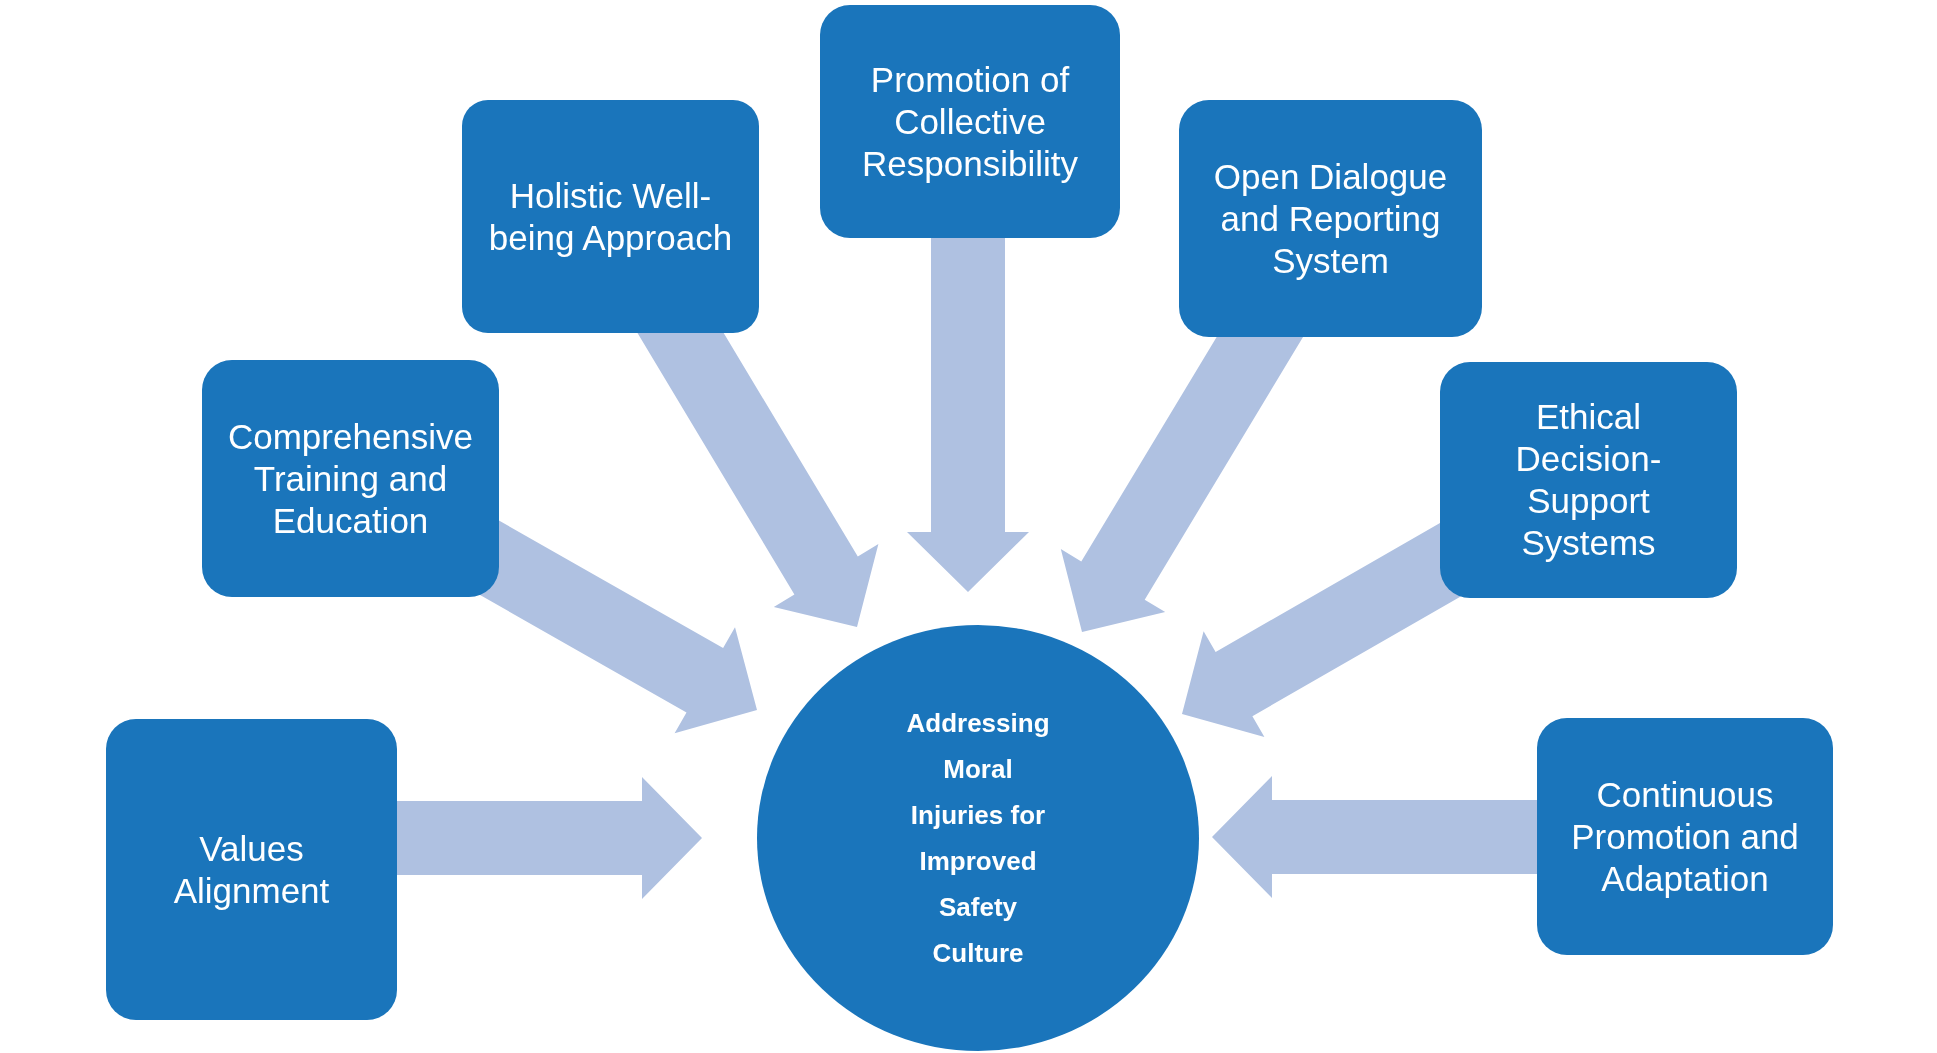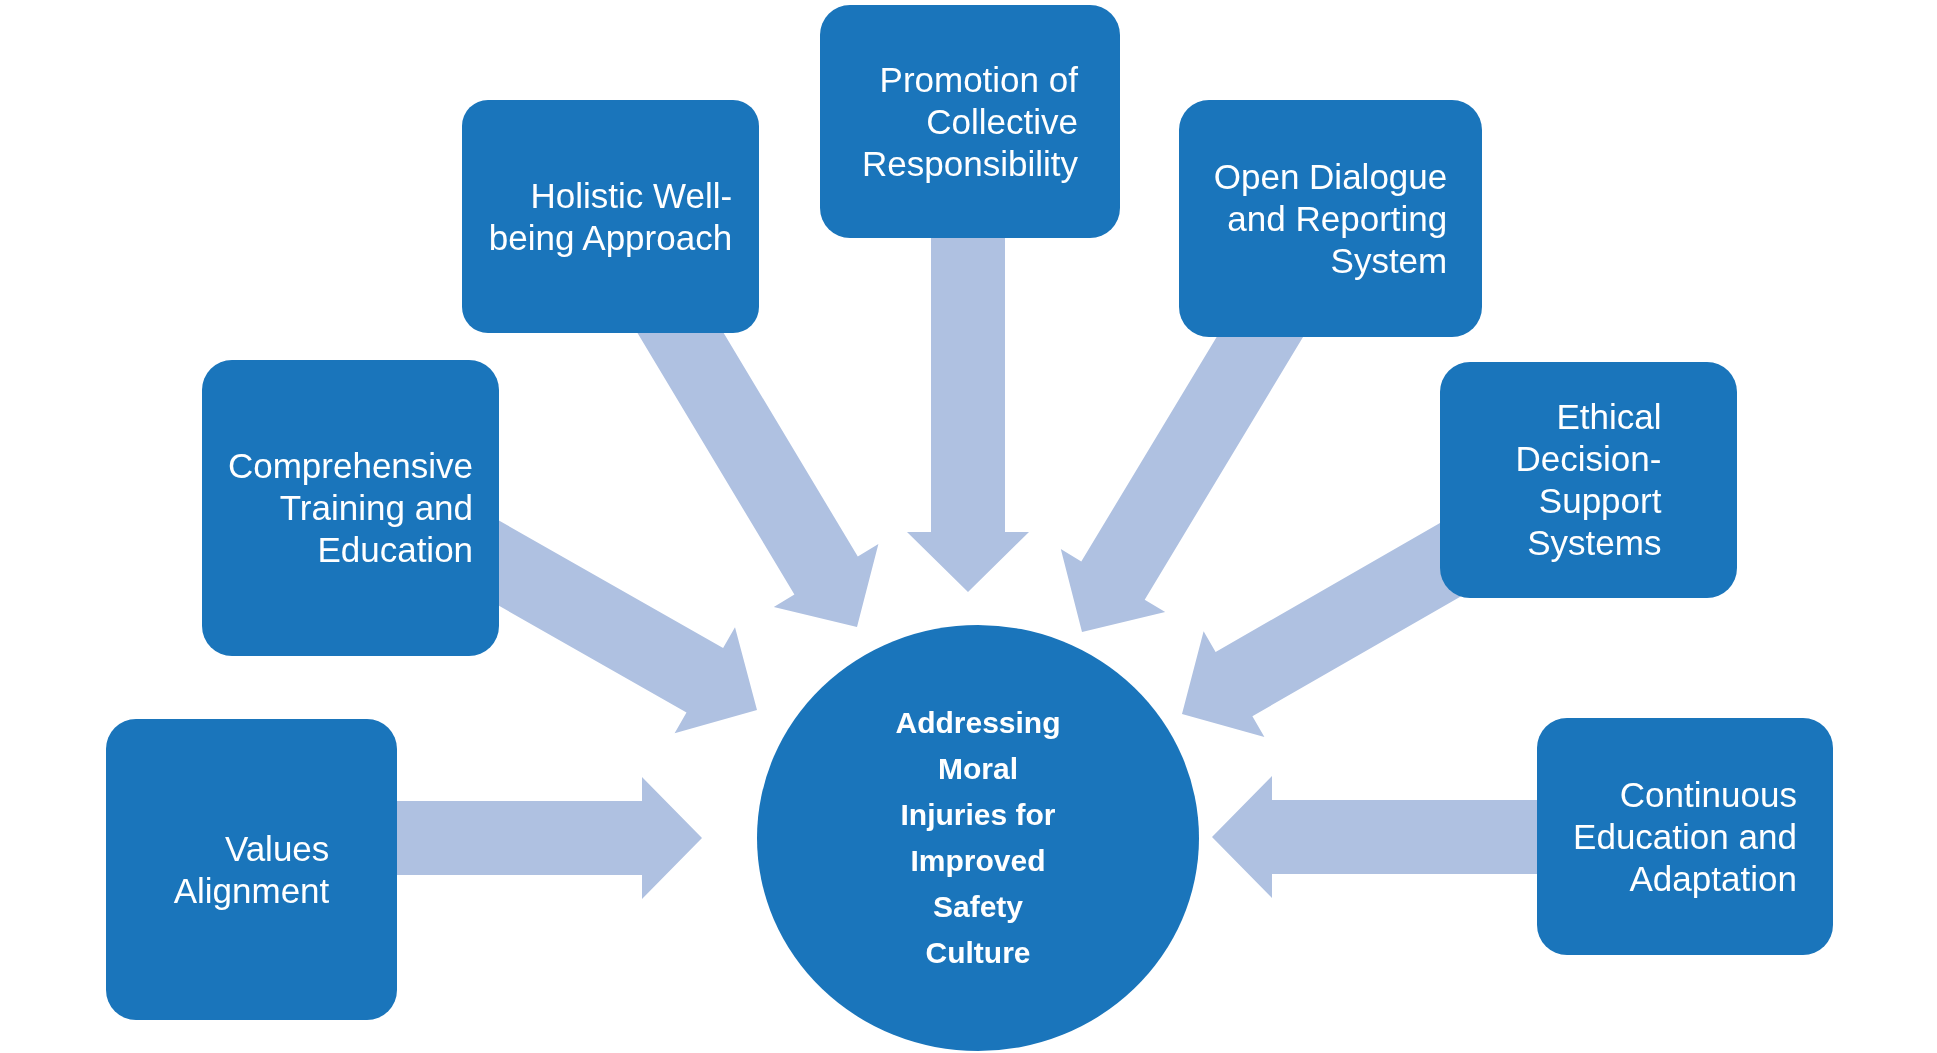--- a/index.html
+++ b/index.html
@@ -35,49 +35,49 @@
     stroke: none;
   }
   .node {
     position: absolute;
     z-index: 2;
     background: var(--node-blue);
     border-radius: 30px;
     display: flex;
     align-items: center;
     justify-content: center;
-    text-align: right;
+    text-align: center;
     padding: 12px;
   }
   .node-label {
     color: var(--label-color);
     font-size: 35px;
     line-height: 42px;
     white-space: pre-line;
   }
   .hub {
     position: absolute;
     z-index: 3;
     background: var(--node-blue);
     border-radius: 50%;
     display: flex;
     align-items: center;
     justify-content: center;
     text-align: center;
   }
   .hub-label {
     color: var(--label-color);
-    font-size: 30px;
+    font-size: 26px;
     line-height: 46px;
     font-weight: bold;
     white-space: pre-line;
   }
   
   .n-values       { left: 106px;  top: 719px; width: 291px; height: 301px; }
-  .n-training     { left: 202px;  top: 360px; width: 297px; height: 296px; }
+  .n-training     { left: 202px;  top: 360px; width: 297px; height: 237px; }
   .n-holistic     { left: 462px;  top: 100px; width: 297px; height: 233px; border-radius: 26px; }
   .n-promotion    { left: 820px;  top: 5px;   width: 300px; height: 233px; }
   .n-dialogue     { left: 1179px; top: 100px; width: 303px; height: 237px; }
   .n-ethical      { left: 1440px; top: 362px; width: 297px; height: 236px; }
   .n-continuous   { left: 1537px; top: 718px; width: 296px; height: 237px; }
   .hub-center     { left: 757px;  top: 625px; width: 442px; height: 426px; }
 </style>
 </head>
 <body>
 
@@ -123,21 +123,21 @@
 
   <div class="node n-ethical">
     <span class="node-label">Ethical
 Decision-
 Support
 Systems</span>
   </div>
 
   <div class="node n-continuous">
     <span class="node-label">Continuous
-Education and
+Promotion and
 Adaptation</span>
   </div>
 
   <div class="hub hub-center">
     <span class="hub-label">Addressing
 Moral
 Injuries for
 Improved
 Safety
 Culture</span>

